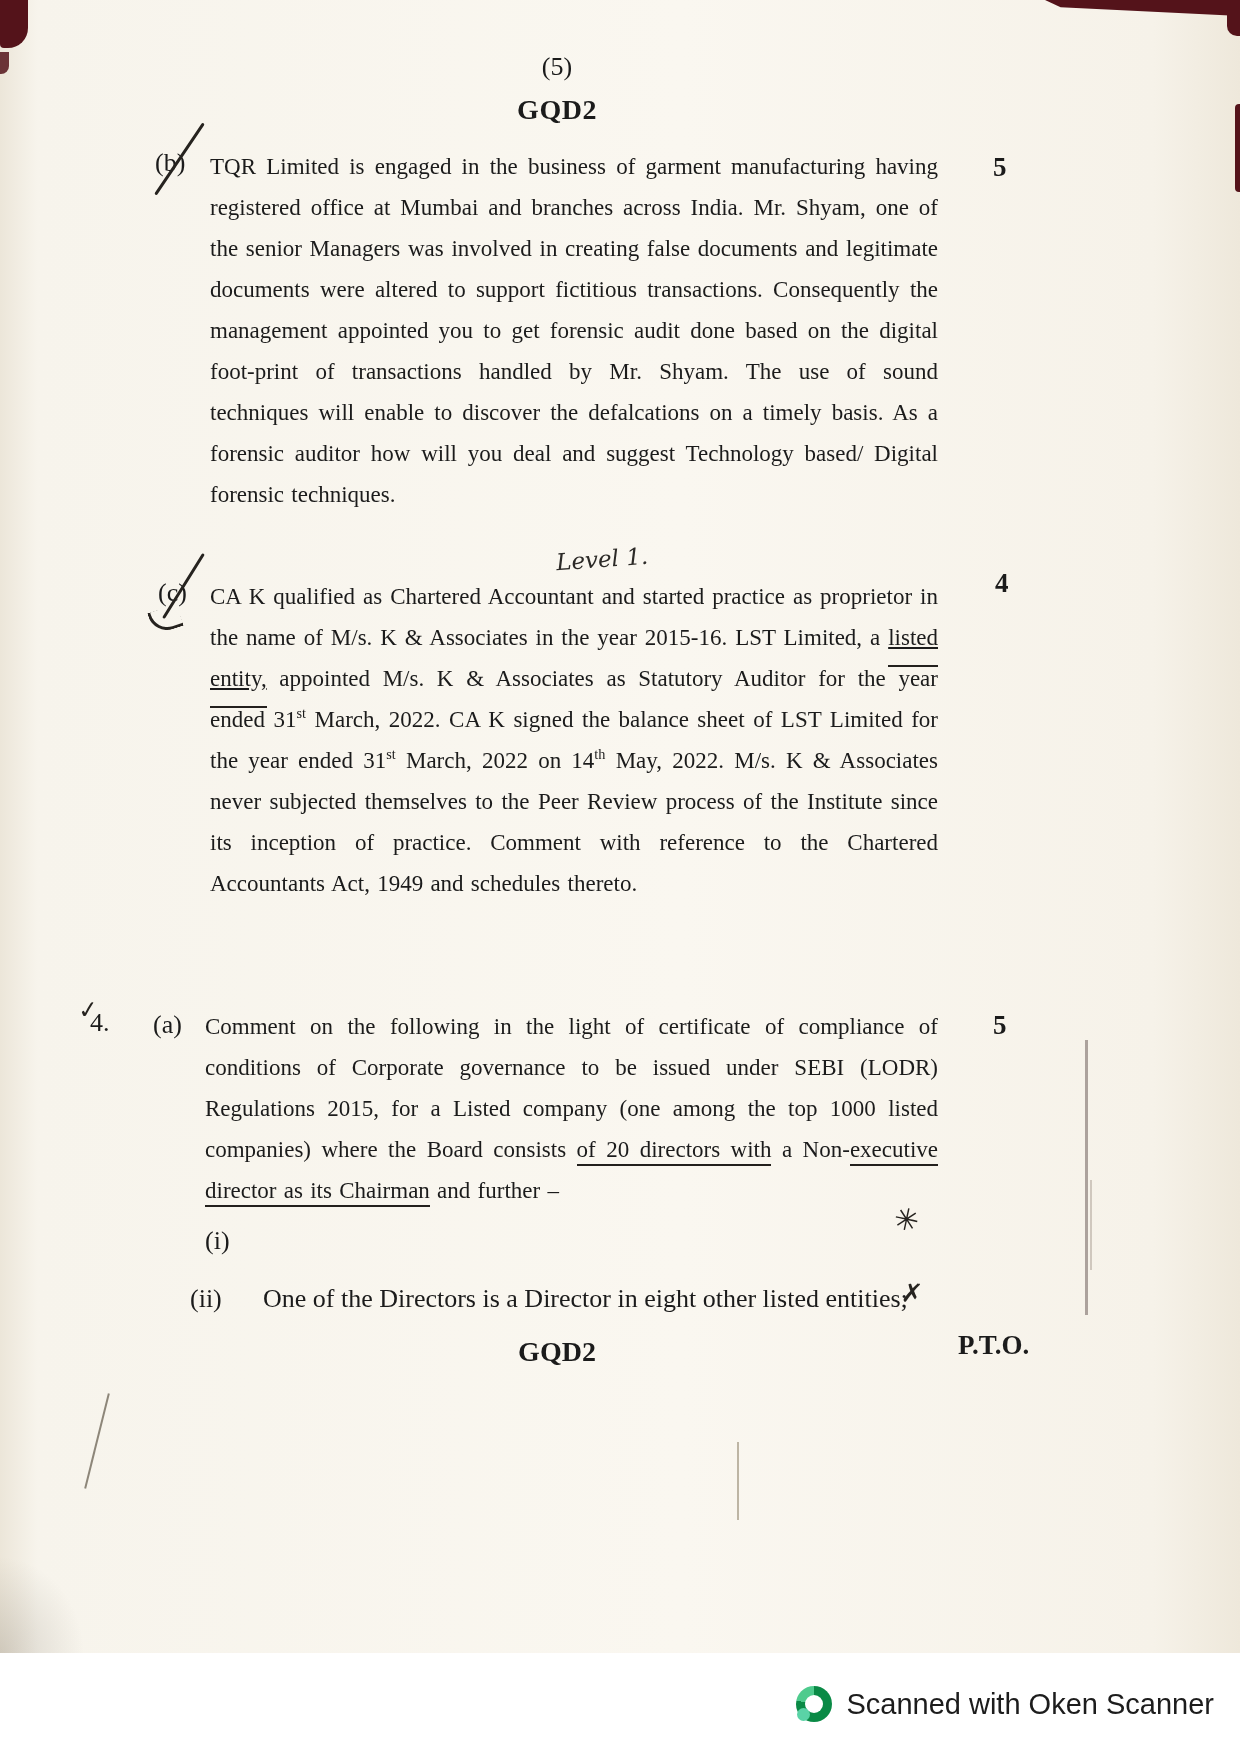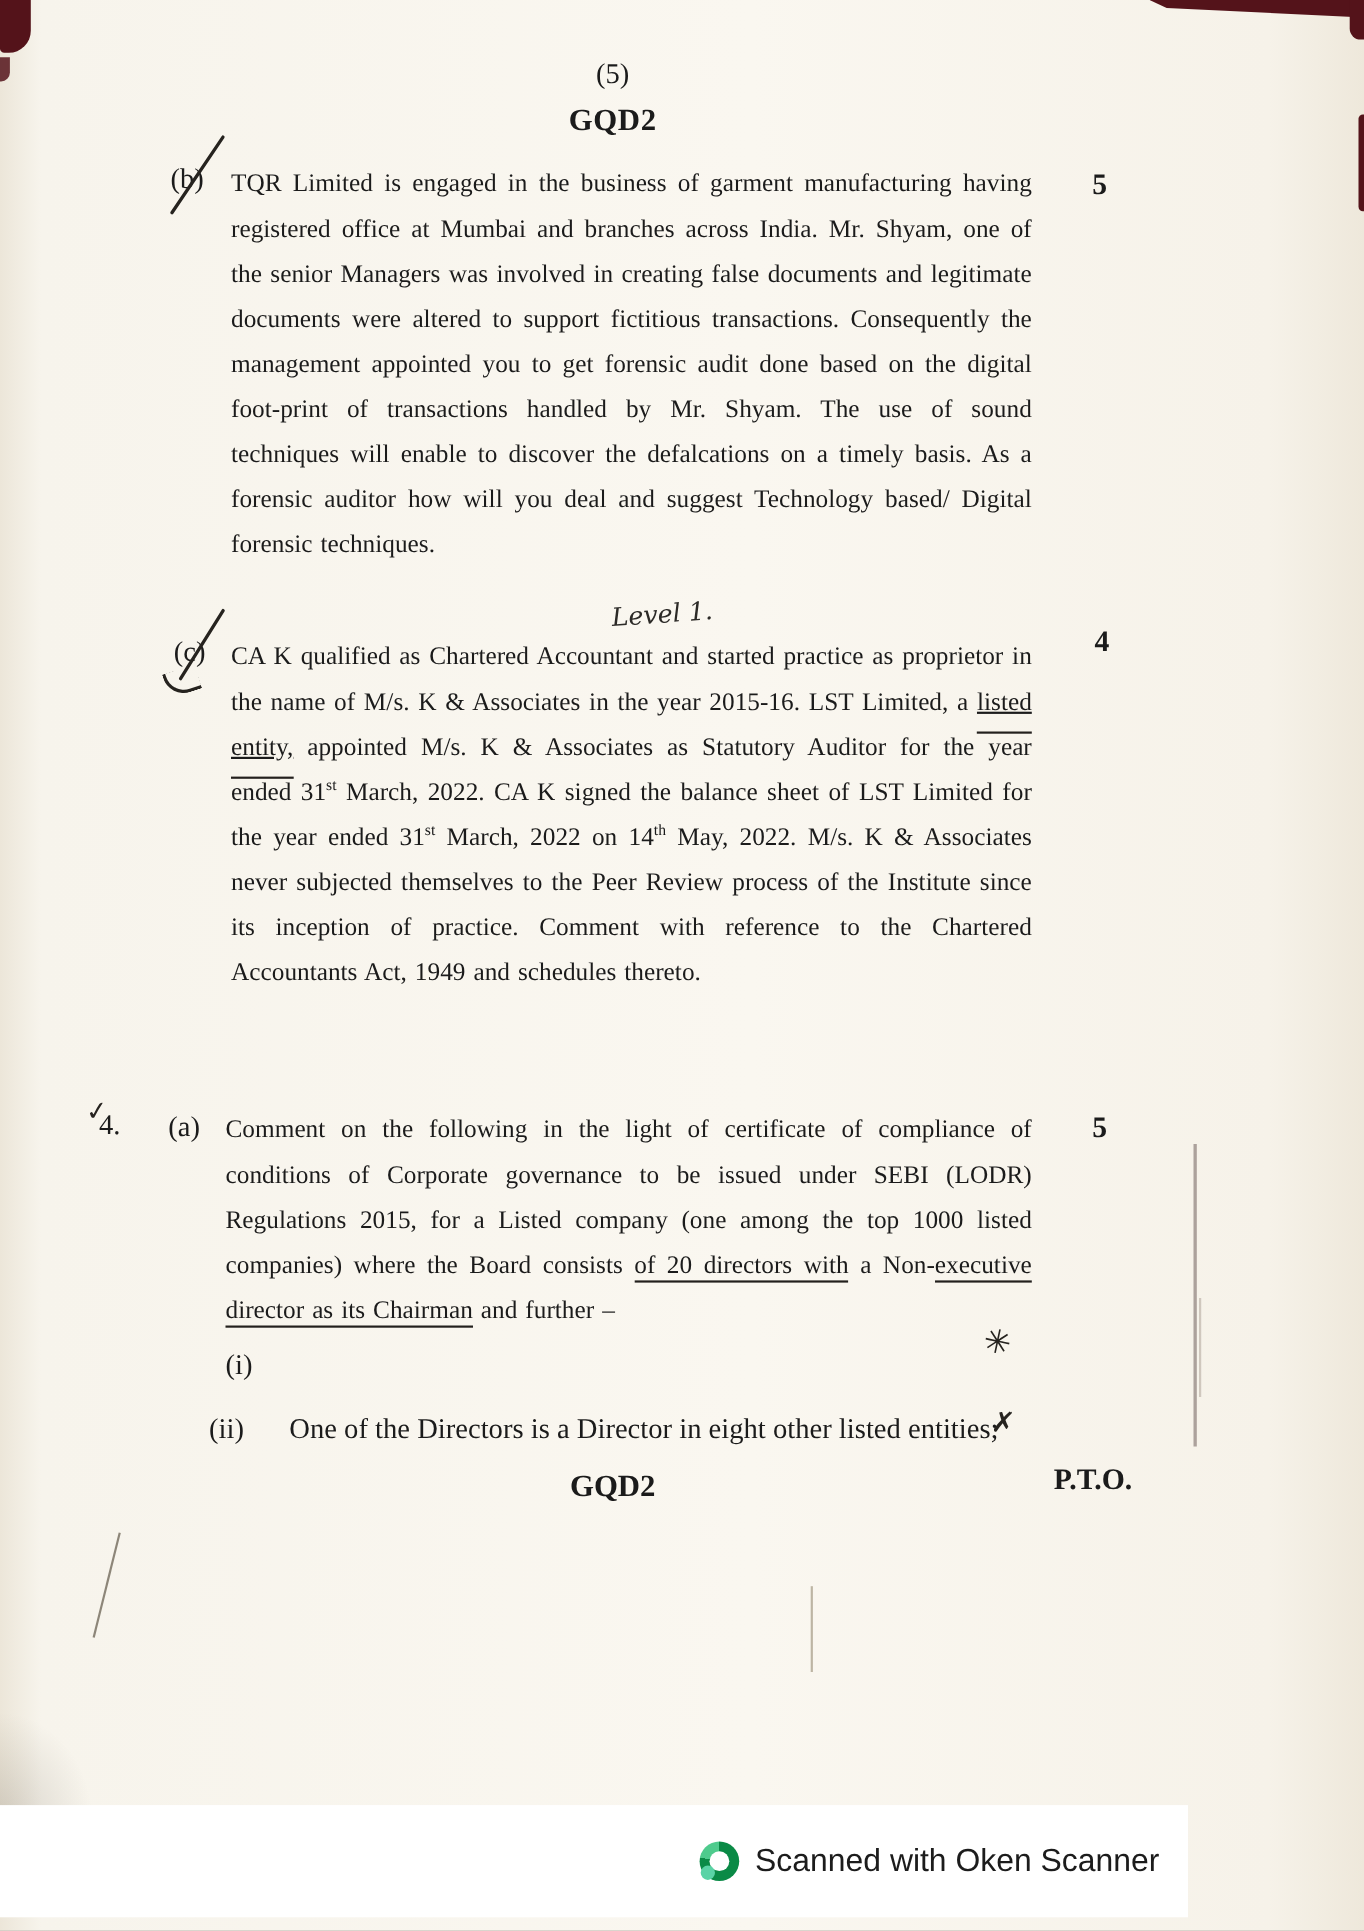--- a/index.html
+++ b/index.html
@@ -65,21 +65,21 @@
   .stroke-b{left:178px;top:116px;height:86px;transform:rotate(34deg);}
   .stroke-c{left:182px;top:548px;height:76px;transform:rotate(32deg);}
   .pen-curl{position:absolute;left:150px;top:608px;width:28px;height:20px;border-bottom:3px solid #26231f;border-left:3px solid #26231f;border-radius:0 0 0 20px;transform:rotate(-18deg);}
   .hand-note{position:absolute;left:556px;top:546px;font-size:23px;font-style:italic;color:#2c2a27;transform:rotate(-4deg);font-family:"DejaVu Serif", serif;}
   .hand-check{position:absolute;left:78px;top:996px;font-size:24px;color:#26231f;transform:rotate(-6deg);}
   .hand-star{position:absolute;color:#26231f;}
   .star-i{left:894px;top:1202px;font-size:30px;transform:rotate(12deg);}
   .star-ii{left:901px;top:1278px;font-size:26px;transform:rotate(4deg);}
 
   
-  .scan-bar{position:absolute;left:0;bottom:12px;width:1080px;height:102px;background:#ffffff;display:flex;align-items:center;justify-content:flex-end;padding-right:26px;box-sizing:border-box;gap:14px;padding-left:16px;}
+  .scan-bar{position:absolute;left:0;bottom:0;width:1240px;height:102px;background:#ffffff;display:flex;align-items:center;justify-content:flex-end;padding-right:26px;box-sizing:border-box;gap:14px;padding-left:16px;}
   .oken-logo{position:relative;width:36px;height:36px;border-radius:50%;background:conic-gradient(#0a8a46 0 78%, #4ecb8d 78% 100%);}
   .oken-logo::after{content:"";position:absolute;inset:9px;background:#ffffff;border-radius:50%;}
   .oken-logo::before{content:"";position:absolute;left:1px;bottom:1px;width:13px;height:13px;background:#5ad3a6;border-radius:50%;z-index:1;}
   .scan-text{font-family:"Liberation Sans", sans-serif;font-size:29px;font-weight:500;color:#1c1c1c;}
 </style>
 </head>
 <body>
 
 <div class="page">
 

